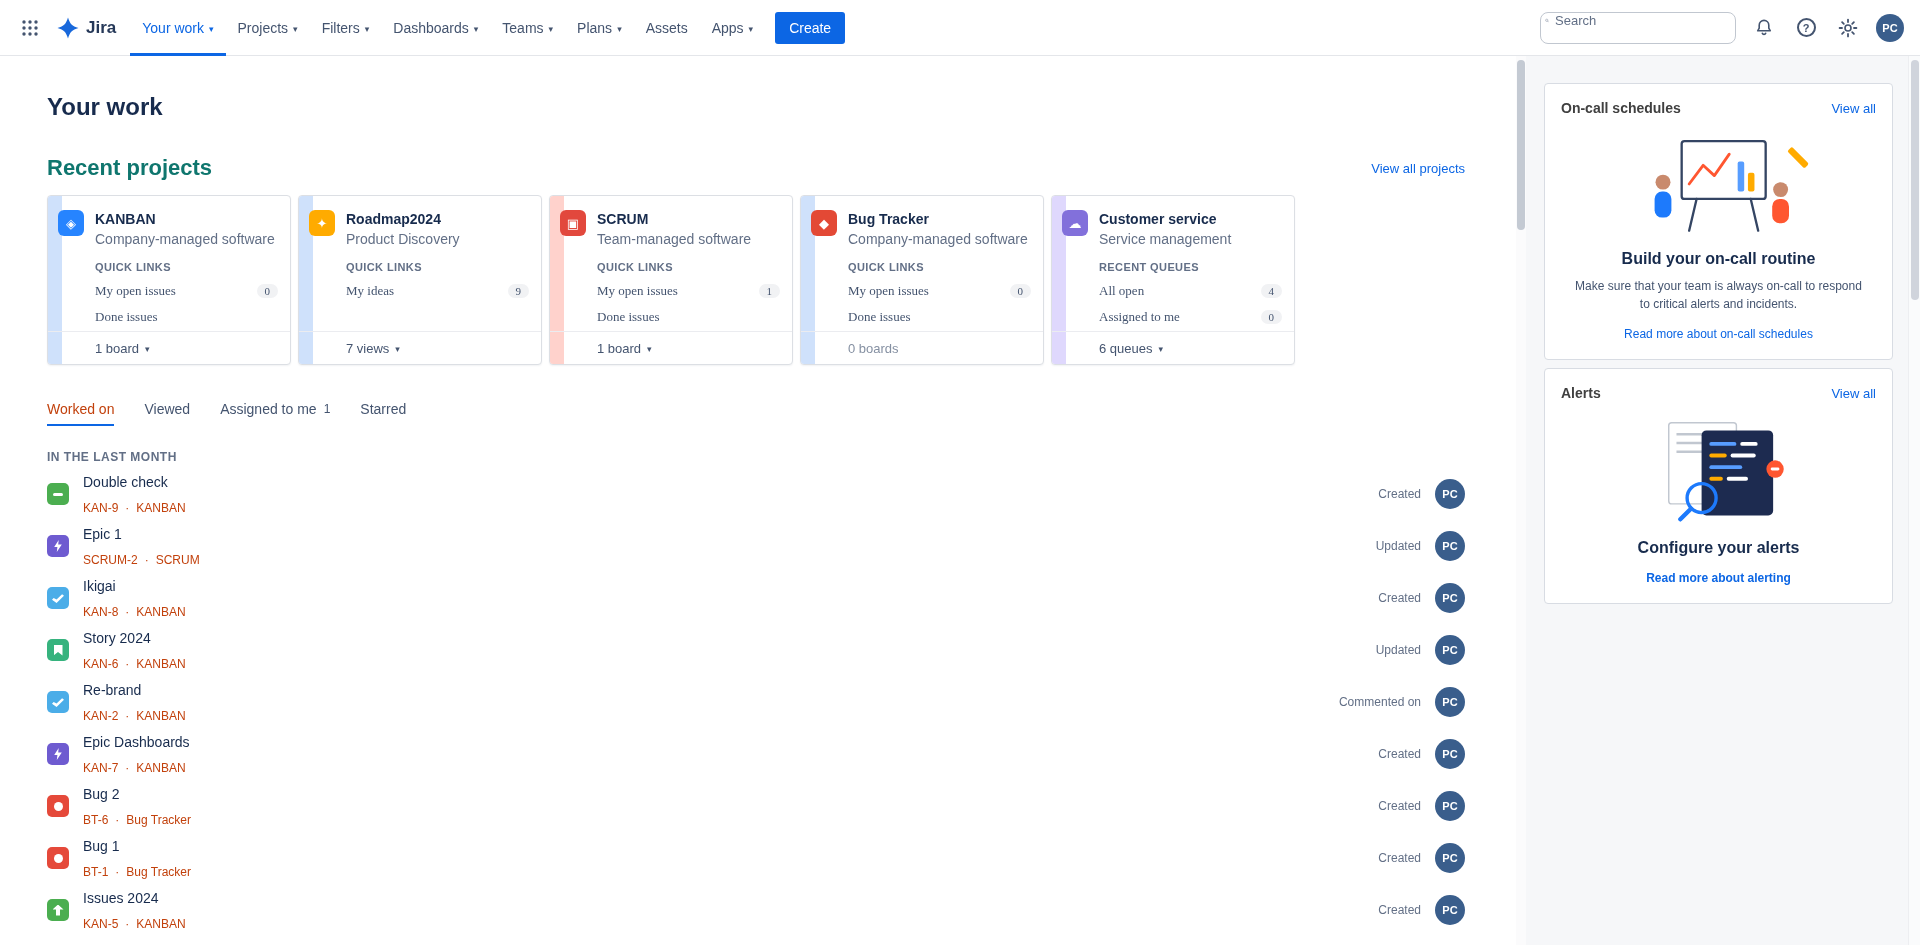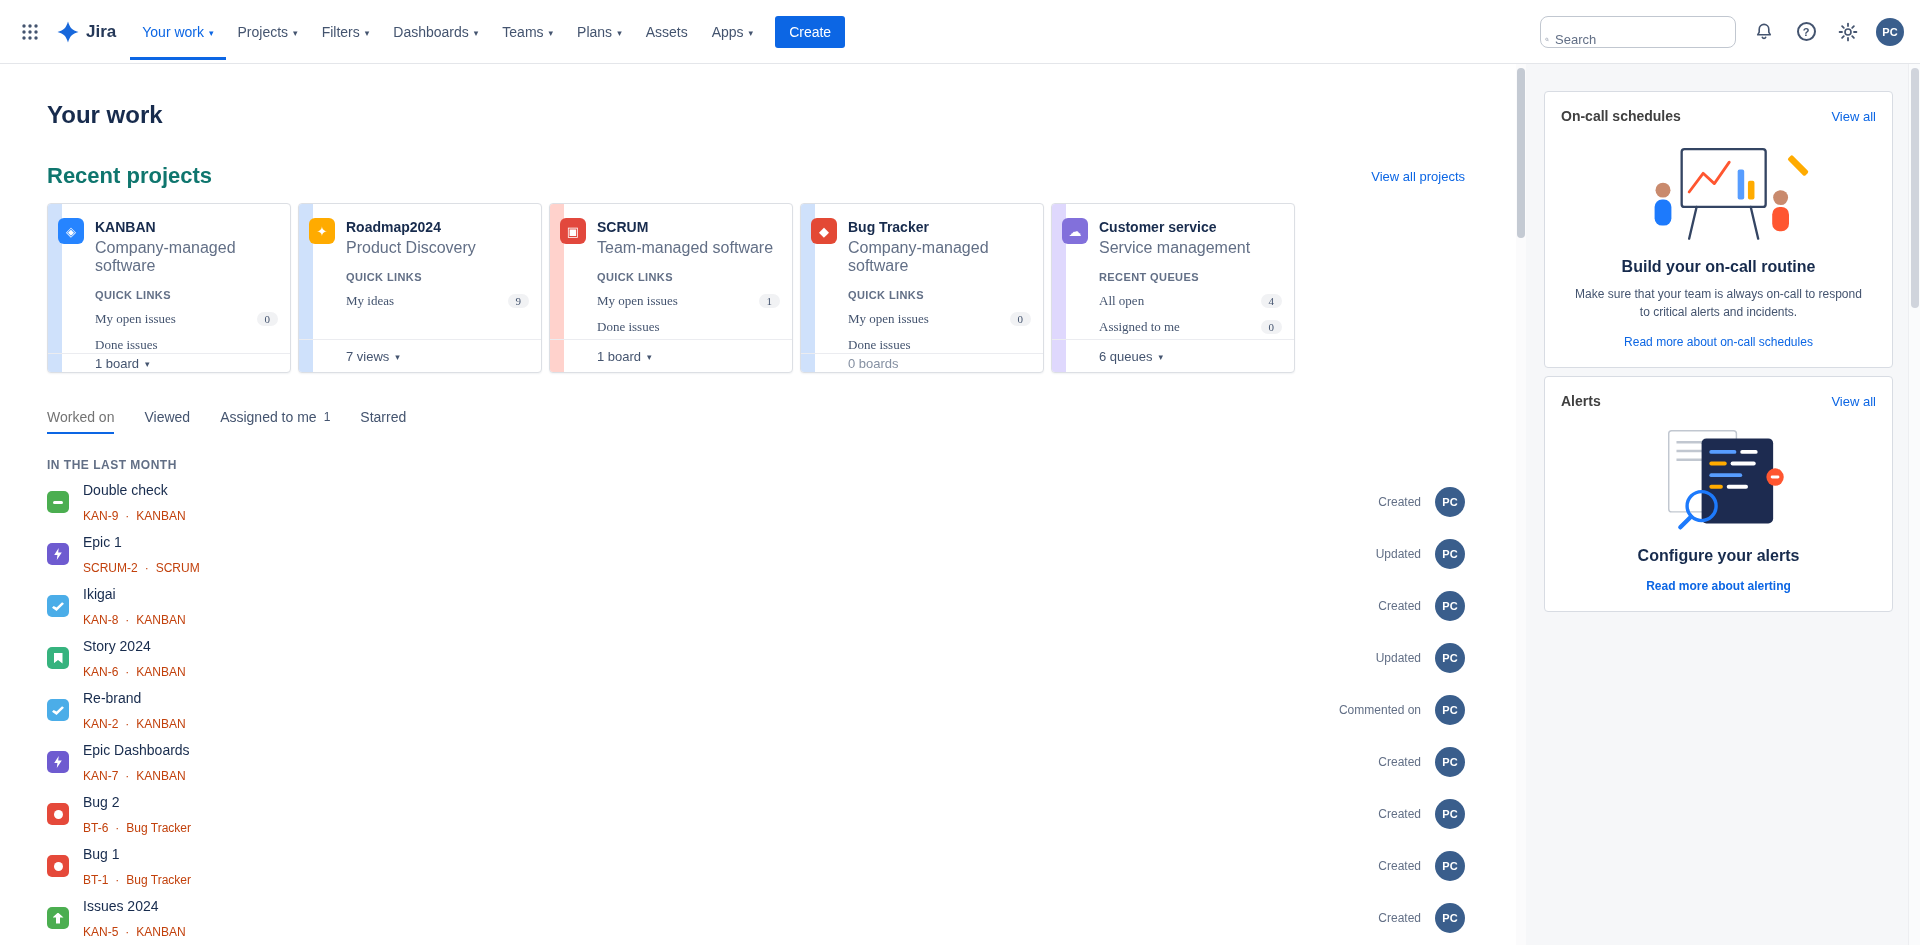--- a/index.html
+++ b/index.html
@@ -1,35 +1,35 @@
 <!DOCTYPE html>
 <html><head>
 <meta charset="utf-8">
 <style>
   * { margin:0; padding:0; box-sizing:border-box; }
   html,body { width:1920px; height:945px; overflow:hidden; background:#fff;
     font-family:"Liberation Sans","DejaVu Sans",sans-serif; color:#172B4D; }
 
   
-  .topbar { height:64px; display:flex; align-items:center; padding:0 16px 0 14px;
+  .topbar { height:56px; display:flex; align-items:center; padding:0 16px 0 14px;
     border-bottom:1px solid #E4E6EA; background:#fff; }
   .appgrid { width:32px; height:32px; border-radius:4px; display:flex; align-items:center;
     justify-content:center; cursor:pointer; }
   .logo { display:flex; align-items:center; gap:6px; margin:0 14px 0 10px; cursor:pointer; }
   .logo-text { font-size:17px; font-weight:700; color:#253858; }
   .mainnav { display:flex; align-items:stretch; height:56px; }
   .nav-item { display:flex; align-items:center; gap:5px; padding:0 12px; font-size:14px;
     color:#44546F; cursor:pointer; border-bottom:3px solid transparent; border-top:3px solid transparent; }
   .nav-item.active { color:#0C66E4; border-bottom-color:#0C66E4; font-weight:500; }
   .chev { font-size:9px; color:inherit; transform:translateY(1px); }
   .create-btn { margin-left:10px; background:#0C66E4; color:#fff; border:none; height:32px;
     padding:0 14px; border-radius:3px; font-size:14px; font-weight:500; cursor:pointer;
     font-family:inherit; align-self:center; }
   .topbar-right { margin-left:auto; display:flex; align-items:center; gap:14px; }
-  .searchbox { display:flex; align-items:flex-end; gap:6px; width:196px; height:32px;
+  .searchbox { display:flex; align-items:flex-start; gap:6px; width:196px; height:32px;
     border:1px solid #C1C7D0; border-radius:8px; padding:0 4px; background:#fff; }
   .searchbox input { border:none; outline:none; flex:1; font-size:13px; color:#172B4D;
     font-family:inherit; background:transparent; }
   .searchbox input::placeholder { color:#626F86; }
   .icon-btn { width:28px; height:28px; display:flex; align-items:center; justify-content:center;
     cursor:pointer; border-radius:4px; }
   .help-circle { width:19px; height:19px; border-radius:50%; border:2px solid #44546F;
     color:#44546F; font-size:11px; font-weight:700; display:flex; align-items:center; justify-content:center; }
   .avatar { width:28px; height:28px; border-radius:50%; background:#3A5E8C; color:#fff;
     font-size:11px; font-weight:700; display:flex; align-items:center; justify-content:center; cursor:pointer; }
@@ -45,37 +45,37 @@
 
   
   .cards { margin-top:14px; display:flex; gap:7px; }
   .pcard { width:244px; height:170px; background:#fff; border:1px solid #DCDFE4; border-radius:4px;
     position:relative; display:flex; flex-direction:column; box-shadow:0 1px 2px rgba(9,30,66,.06); }
   .stripe { position:absolute; left:0; top:0; bottom:0; width:14px; border-radius:3px 0 0 3px; }
   .card-head { display:flex; gap:11px; padding:14px 12px 0 10px; position:relative; }
   .pavatar { width:26px; height:26px; border-radius:6px; color:#fff; font-size:13px;
     display:flex; align-items:center; justify-content:center; flex:none; }
   .pname { font-size:14px; font-weight:600; color:#172B4D; cursor:pointer; }
-  .psub { font-size:16px; color:#626F86; margin-top:3px; }
+  .psub { font-size:14px; color:#626F86; margin-top:3px;text-align:right; }
   .card-links { padding:14px 12px 0 47px; flex:1; position:relative; }
   .plinks-h { font-size:11px; font-weight:700; letter-spacing:.4px; color:#626F86; }
   .plink-row { display:flex; align-items:center; justify-content:space-between; margin-top:10px;
     font-size:13px; color:#44546F; cursor:pointer; min-height:16px;font-family:Liberation Serif, serif; }
   .plink-row .plabel:empty { display:none; }
   .pbadge { background:#F1F2F4; border-radius:10px; padding:1px 8px; font-size:11px; color:#44546F; }
   .pbadge:empty { display:none; }
   .card-foot { border-top:1px solid #EBECF0; height:33px; display:flex; align-items:center;
     padding-left:47px; font-size:13px; color:#44546F; cursor:pointer; gap:6px; position:relative; }
   .card-foot.muted { color:#8590A2; cursor:default; }
 
   
   .tabs { margin-top:36px; display:flex; gap:30px; }
   .tab { font-size:14px; color:#44546F; padding-bottom:7px; border-bottom:2px solid transparent;
     cursor:pointer; display:flex; gap:7px; align-items:center; }
-  .tab.active { color:#737373; border-bottom-color:#0C66E4; font-weight:500; }
+  .tab.active { color:#c2410c; border-bottom-color:#0C66E4; font-weight:500; }
   .tab-badge { font-size:12px; color:#44546F; }
   .tab-badge:empty { display:none; }
 
   .month-label { margin-top:24px; font-size:12px; font-weight:700; letter-spacing:.5px; color:#626F86; }
 
   
   .items { margin-top:8px; }
   .wrow { display:flex; align-items:center; height:44px; margin-bottom:8px; gap:14px; cursor:pointer; }
   .ticon { width:22px; height:22px; border-radius:5px; flex:none; display:flex;
     align-items:center; justify-content:center; position:relative; }

